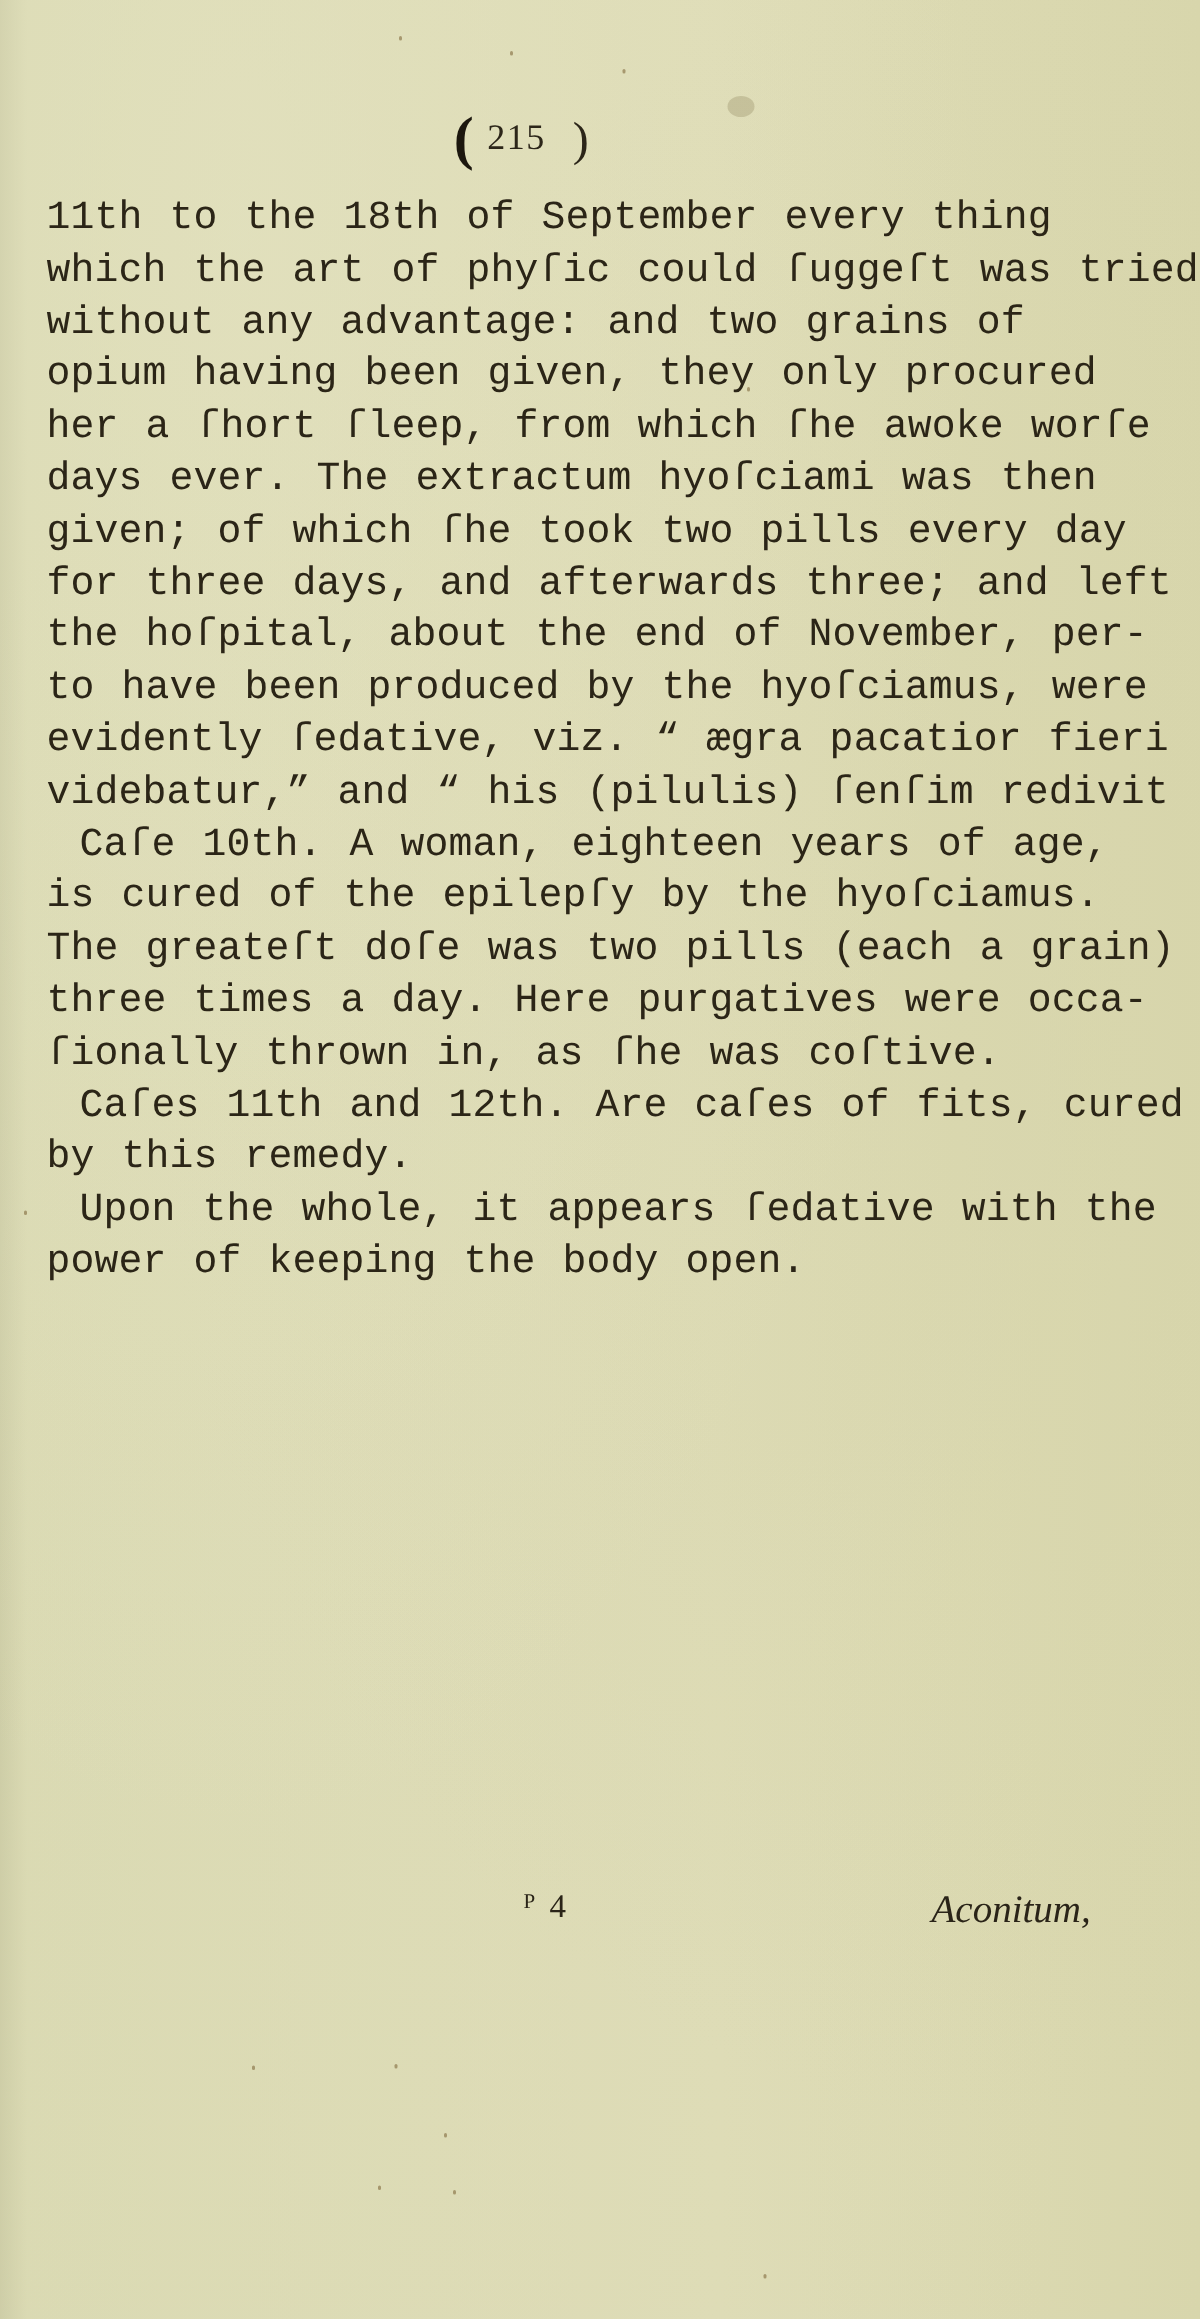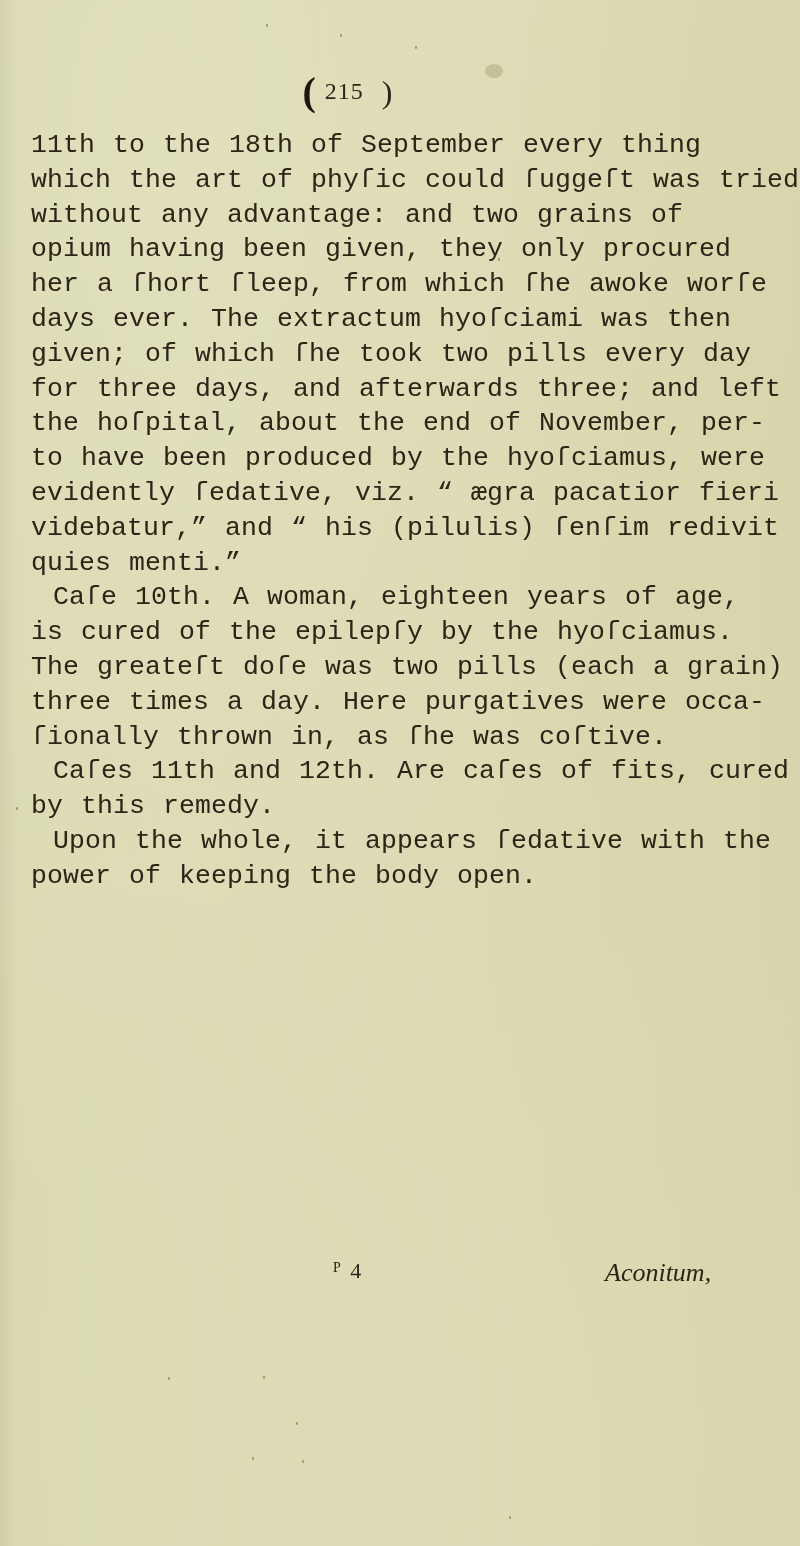--- a/index.html
+++ b/index.html
@@ -73,21 +73,21 @@
     .body-text .line.last {
       text-align-last: left;
     }
     .body-text .line.indent {
       padding-left: 22px;
       width: 430px;
     }
     .footer {
       position: absolute;
       top: 1258px;
-      left: 0;
+      left: 16px;
       width: 648px;
       height: 40px;
       font-size: 24px;
     }
     .signature {
       position: absolute;
       left: 333px;
       top: 0;
       font-size: 22px;
       letter-spacing: 2px;
@@ -146,21 +146,20 @@
     <span class="line">without any advantage: and two grains of</span>
     <span class="line">opium having been given, they only procured</span>
     <span class="line">her a ſhort ſleep, from which ſhe awoke worſe</span>
     <span class="line">days ever.  The extractum hyoſciami was then</span>
     <span class="line">given; of which ſhe took two pills every day</span>
     <span class="line">for three days, and afterwards three; and left</span>
     <span class="line">the hoſpital, about the end of November, per-</span>
     <span class="line">to have been produced by the hyoſciamus, were</span>
     <span class="line">evidently ſedative, viz. “ ægra pacatior fieri</span>
     <span class="line">videbatur,” and “ his (pilulis) ſenſim redivit</span>
-    <span class="line last">quies menti.”</span>
     <span class="line indent">Caſe 10th.  A woman, eighteen years of age,</span>
     <span class="line">is cured of the epilepſy by the hyoſciamus.</span>
     <span class="line">The greateſt doſe was two pills (each a grain)</span>
     <span class="line">three times a day.  Here purgatives were occa-</span>
     <span class="line last">ſionally thrown in, as ſhe was coſtive.</span>
     <span class="line indent">Caſes 11th and 12th.  Are caſes of fits, cured</span>
     <span class="line last">by this remedy.</span>
     <span class="line indent">Upon the whole, it appears ſedative with the</span>
     <span class="line last">power of keeping the body open.</span>
   </div>

